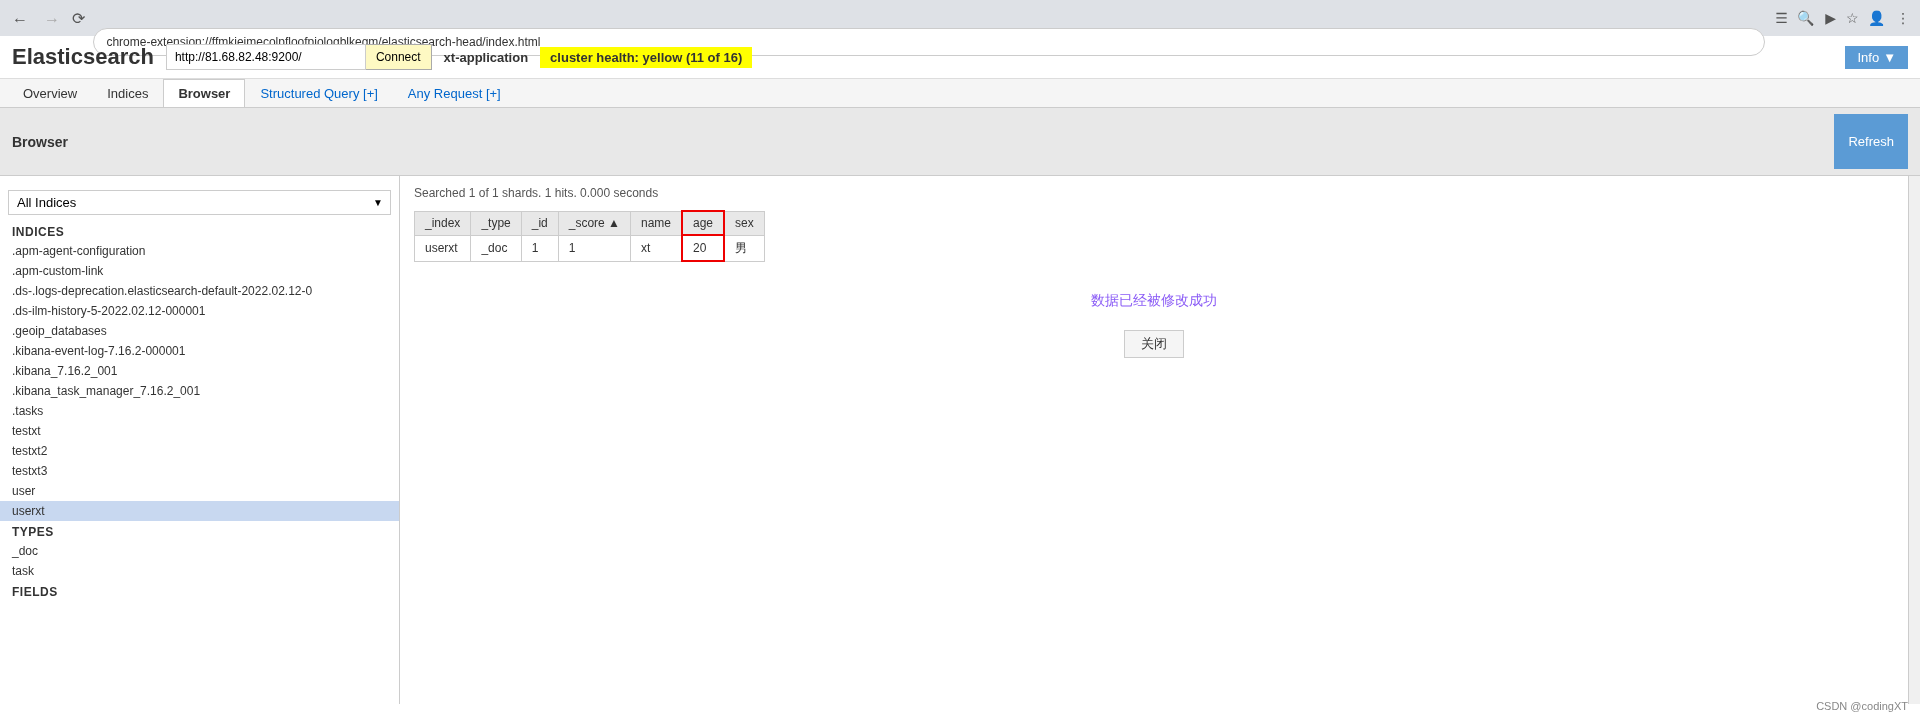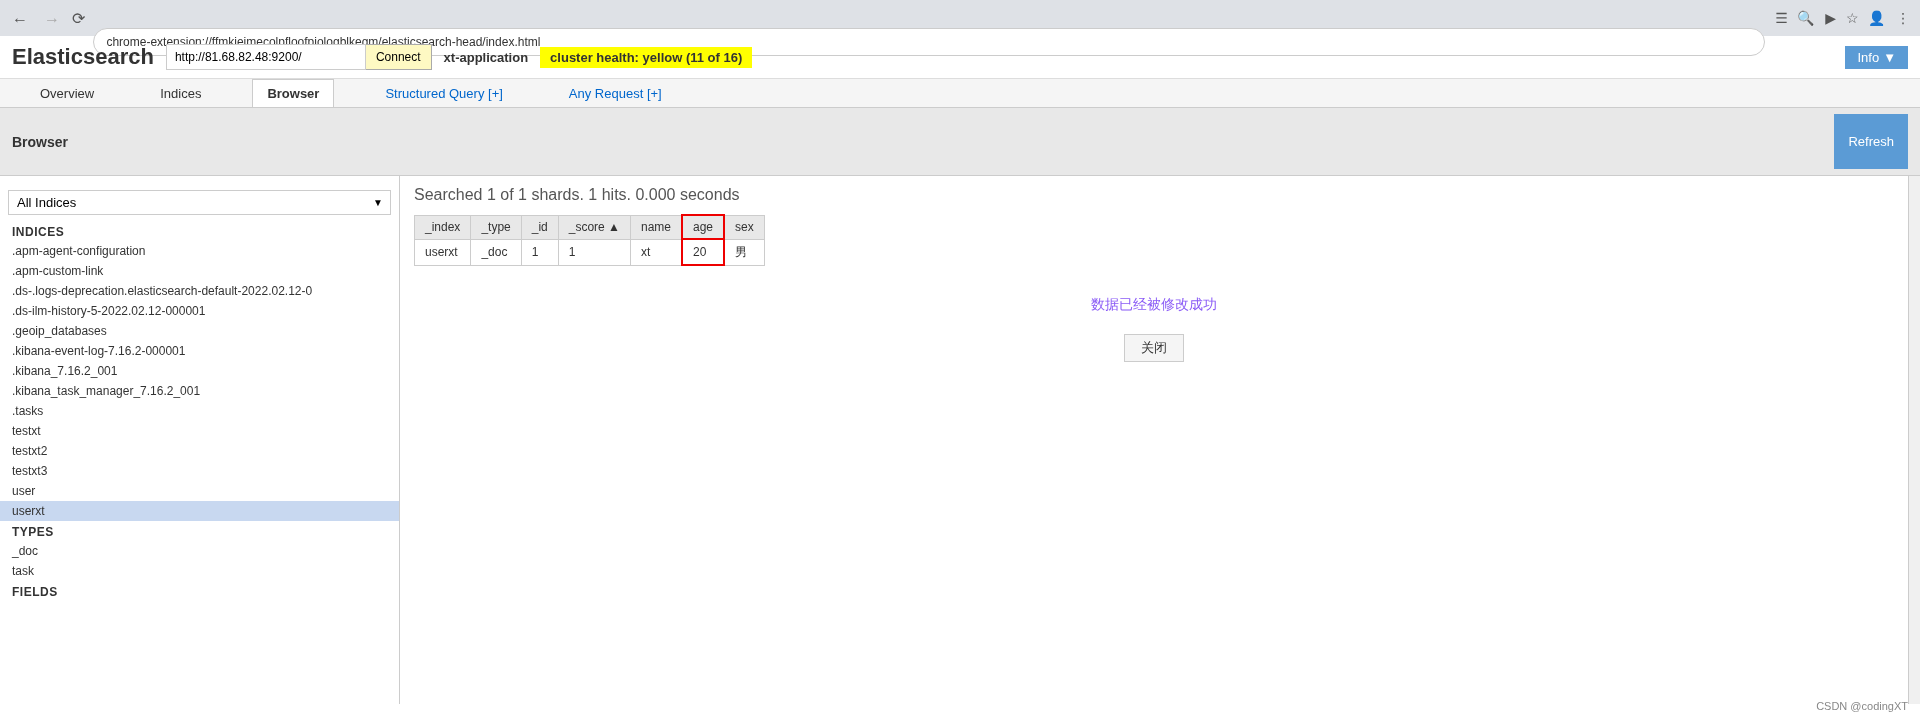--- a/index.html
+++ b/index.html
@@ -116,22 +116,21 @@
       align-items: center;
       gap: 4px;
     }
 
     
     .nav-tabs {
       display: flex;
       align-items: center;
       background: #f5f5f5;
       border-bottom: 1px solid #ccc;
-      padding: 0 25px;
-      gap: 36px;
+      padding: 0 8px;
     }
     .nav-tab {
       padding: 6px 14px;
       font-size: 13px;
       cursor: pointer;
       border: 1px solid transparent;
       border-bottom: none;
       background: transparent;
       color: #333;
     }
@@ -225,21 +224,21 @@
     .index-item.selected { background: #c8d8f0; }
 
     
     .results-area {
       flex: 1;
       padding: 10px 14px;
       overflow-y: auto;
       position: relative;
     }
     .search-summary {
-      font-size: 16px;
+      font-size: 12px;
       color: #555;
       margin-bottom: 10px;
     }
 
     
     .results-table {
       border-collapse: collapse;
       font-size: 12px;
     }
     .results-table th {

